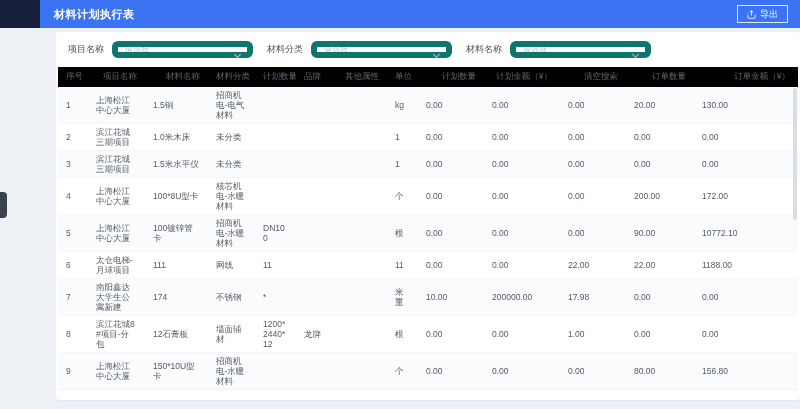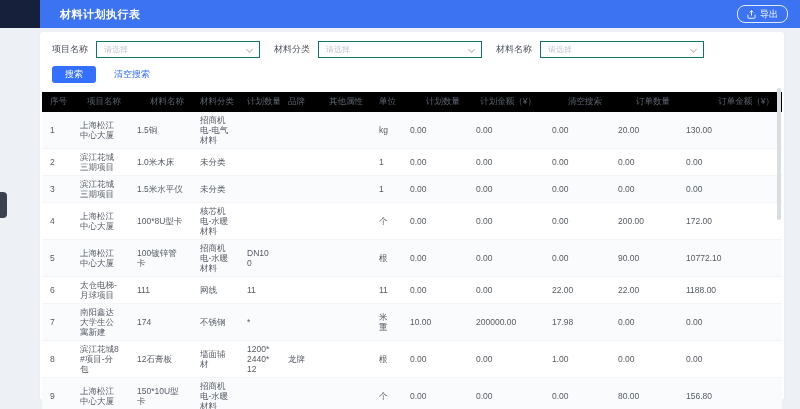--- a/index.html
+++ b/index.html
@@ -8,35 +8,35 @@
     font-family:"Liberation Sans","DejaVu Sans",sans-serif;
     background:#edf0f5;
     position:relative;
     overflow:hidden;
     -webkit-font-smoothing:antialiased;
   }
 
   
   .topbar { position:absolute; left:0; top:0; width:800px; height:28px; background:#3b73f2; display:flex; align-items:center; z-index:5; }
   .logo-block { width:40px; height:28px; background:#16203a; flex:0 0 auto; }
-  .topbar-title { color:#fff; font-size:11px; font-weight:bold; margin-left:20px; letter-spacing:.5px; }
-  .export-btn { position:absolute; right:12px; top:5px; height:18px; display:flex; align-items:center; gap:4px; padding:0 9px; border:1px solid rgba(255,255,255,.85); border-radius:8px; background:transparent; color:#fff; font-size:9px; cursor:pointer; font-family:inherit; }
+  .topbar-title { color:#fff; font-size:11px; font-weight:bold; margin-left:14px; letter-spacing:.5px; }
+  .export-btn { position:absolute; right:12px; top:5px; height:18px; display:flex; align-items:center; gap:4px; padding:0 9px; border:1px solid rgba(255,255,255,.85); border-radius:0; background:transparent; color:#fff; font-size:9px; cursor:pointer; font-family:inherit; }
   .export-btn svg { display:block; }
 
   
   .left-notch { position:absolute; left:0; top:192px; width:7px; height:26px; background:#3a4250; border-radius:0 4px 4px 0; cursor:pointer; }
 
   
-  .card { position:absolute; left:40px; top:32px; width:744px; height:368px; background:#fff; border-radius:3px; box-shadow:0 1px 2px rgba(20,40,80,.05); }
+  .card { position:absolute; left:56px; top:32px; width:744px; height:368px; background:#fff; border-radius:3px; box-shadow:0 1px 2px rgba(20,40,80,.05); }
 
   
   .filters { display:flex; align-items:center; padding:9px 12px 0 12px; gap:14px; }
   .filter-group { display:flex; align-items:center; }
   .filter-label { font-size:9px; color:#4a5059; margin-right:8px; white-space:nowrap; }
-  .select { position:relative; width:164px; height:17px; border:1px solid #0f766e; border-radius:0; background:#fff; display:flex; align-items:center; }
+  .select { position:relative; width:141px; height:17px; border:6px solid #0f766e; border-radius:6px; background:#fff; display:flex; align-items:center; }
   .select input { width:100%; height:100%; border:none; outline:none; background:transparent; padding:0 16px 0 7px; font-size:8px; color:#333; font-family:inherit; }
   .select input::placeholder { color:#bfc4cc; }
   .chev { position:absolute; right:7px; top:5px; width:5px; height:5px; border-right:1px solid #b8bec8; border-bottom:1px solid #b8bec8; transform:rotate(45deg); }
 
   
   .actions { display:flex; align-items:center; padding:8px 12px 0 12px; }
   .btn-search { background:#3370ff; color:#fff; font-size:9px; border:none; border-radius:3px; padding:0 13px; height:17px; cursor:pointer; font-family:inherit; }
   .btn-clear { color:#3370ff; background:none; border:none; font-size:9px; margin-left:18px; cursor:pointer; font-family:inherit; }
 
   
@@ -88,24 +88,20 @@
     </div>
     <div class="filter-group">
       <span class="filter-label">材料名称</span>
       <div class="select">
         <input type="text" readonly="" placeholder="请选择" style="">
         <span class="chev"></span>
       </div>
     </div>
   </div>
 
-  <div class="actions">
-    <button class="btn-search">搜索</button>
-    <button class="btn-clear">清空搜索</button>
-  </div>
 
   <div class="table-wrap">
     <table>
         <colgroup>
           <col style="width: 30px;">
           <col style="width: 57px;">
           <col style="width: 63px;">
           <col style="width: 47px;">
           <col style="width: 41px;">
           <col style="width: 33px;">

